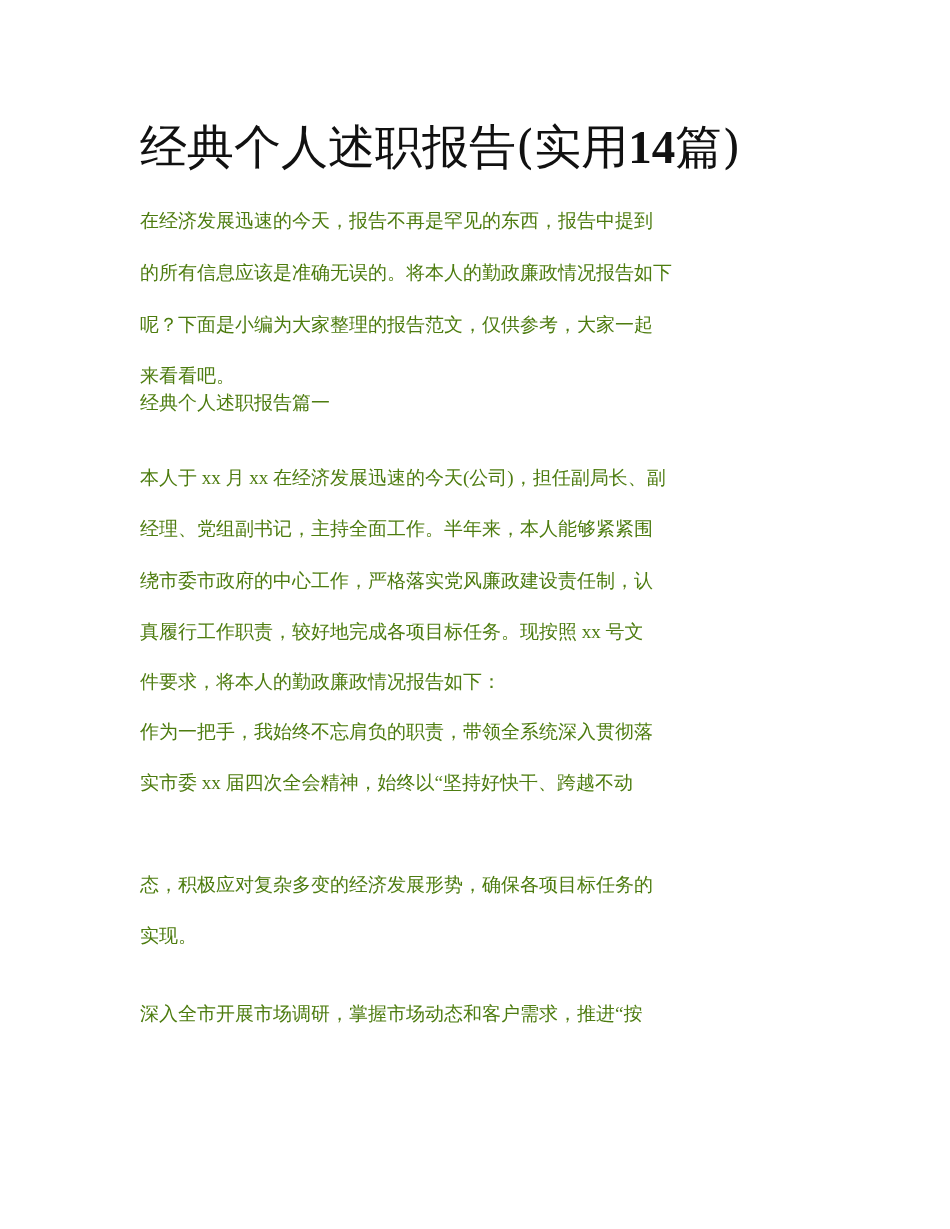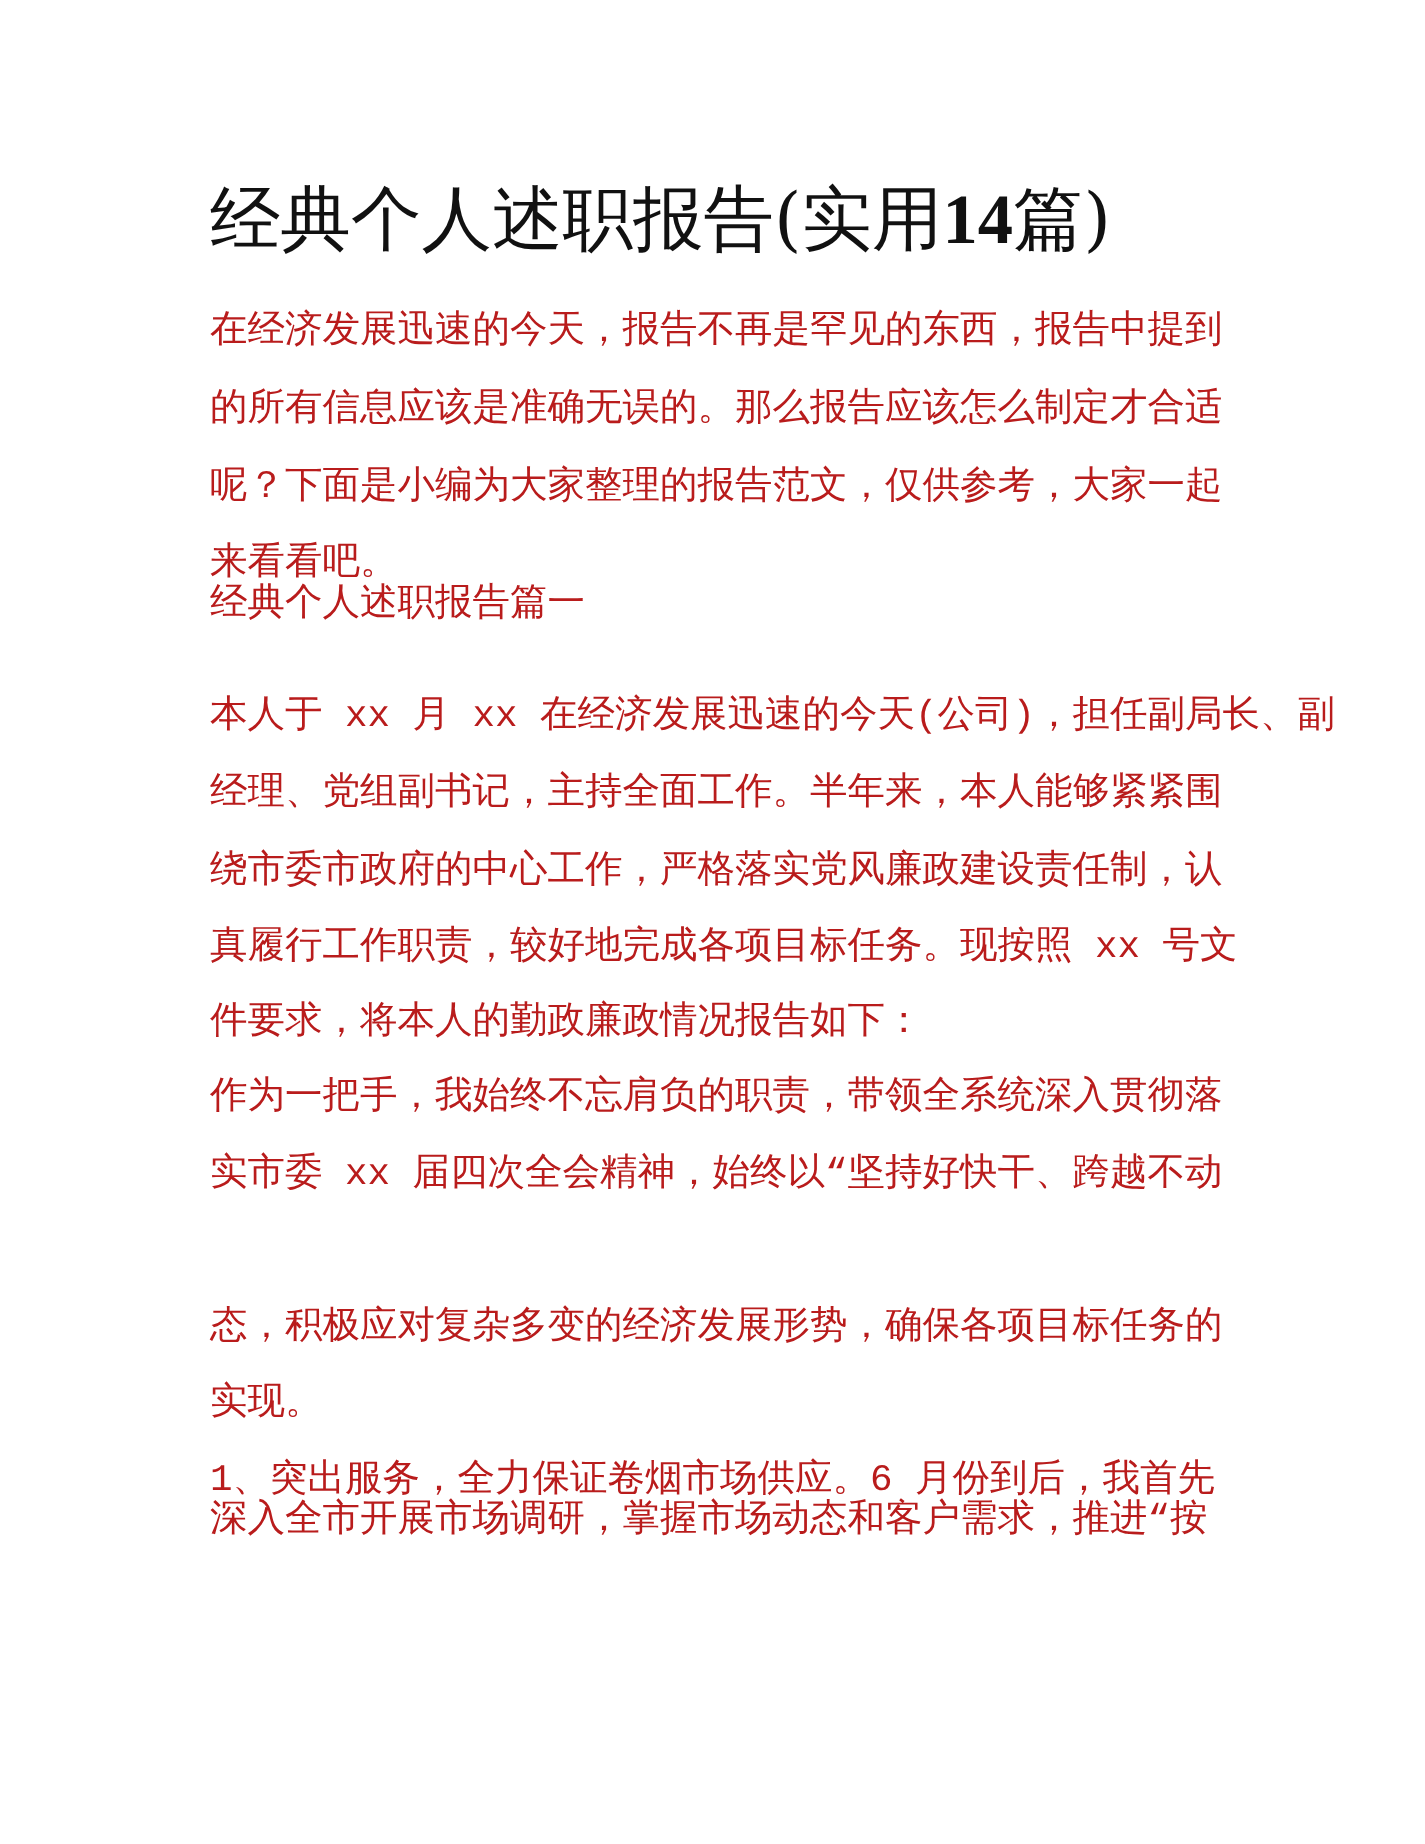--- a/index.html
+++ b/index.html
@@ -7,39 +7,38 @@
     .page { position: absolute; left: 0; top: 0; width: 950px; height: 1229px; background: #ffffff; }
     .title {
       position: absolute; left: 140px; top: 112px;
       font-family: "DejaVu Serif", "Liberation Serif", serif;
       font-size: 47px; line-height: 70px; color: #111111; white-space: nowrap;
       letter-spacing: 0px;
     }
     .title .num { font-family: "Liberation Serif", serif; font-weight: bold; }
     .line {
       position: absolute; left: 140px;
-      font-family: Liberation Mono, monospace;
-      font-size: 25px; line-height: 36px; color: #b91c1c; white-space: nowrap;
+      font-family: Liberation Serif, serif;
+      font-size: 19px; line-height: 36px; color: #4d7c0f; white-space: nowrap;
     }
   </style>
 </head>
 <body>
 
 <div class="page">
   <div class="title"><span>经典个人述职报告(实用</span><span class="num">14</span><span>篇)</span></div>
 
   <div class="line" style="top:203px">在经济发展迅速的今天，报告不再是罕见的东西，报告中提到</div>
-  <div class="line" style="top:255px">的所有信息应该是准确无误的。那么报告应该怎么制定才合适</div>
+  <div class="line" style="top:255px">的所有信息应该是准确无误的。将本人的勤政廉政情况报告如下</div>
   <div class="line" style="top:307px">呢？下面是小编为大家整理的报告范文，仅供参考，大家一起</div>
   <div class="line" style="top:358px">来看看吧。</div>
   <div class="line" style="top:385px">经典个人述职报告篇一</div>
   <div class="line" style="top:460px">本人于 xx 月 xx 在经济发展迅速的今天(公司)，担任副局长、副</div>
   <div class="line" style="top:511px">经理、党组副书记，主持全面工作。半年来，本人能够紧紧围</div>
   <div class="line" style="top:563px">绕市委市政府的中心工作，严格落实党风廉政建设责任制，认</div>
   <div class="line" style="top:614px">真履行工作职责，较好地完成各项目标任务。现按照 xx 号文</div>
   <div class="line" style="top:664px">件要求，将本人的勤政廉政情况报告如下：</div>
   <div class="line" style="top:714px">作为一把手，我始终不忘肩负的职责，带领全系统深入贯彻落</div>
   <div class="line" style="top:765px">实市委 xx 届四次全会精神，始终以“坚持好快干、跨越不动</div>
   <div class="line" style="top:867px">态，积极应对复杂多变的经济发展形势，确保各项目标任务的</div>
   <div class="line" style="top:918px">实现。</div>
-  <div class="line" style="top:969px">1、突出服务，全力保证卷烟市场供应。6 月份到后，我首先</div>
   <div class="line" style="top:996px">深入全市开展市场调研，掌握市场动态和客户需求，推进“按</div>
 </div>
 
 </body></html>

